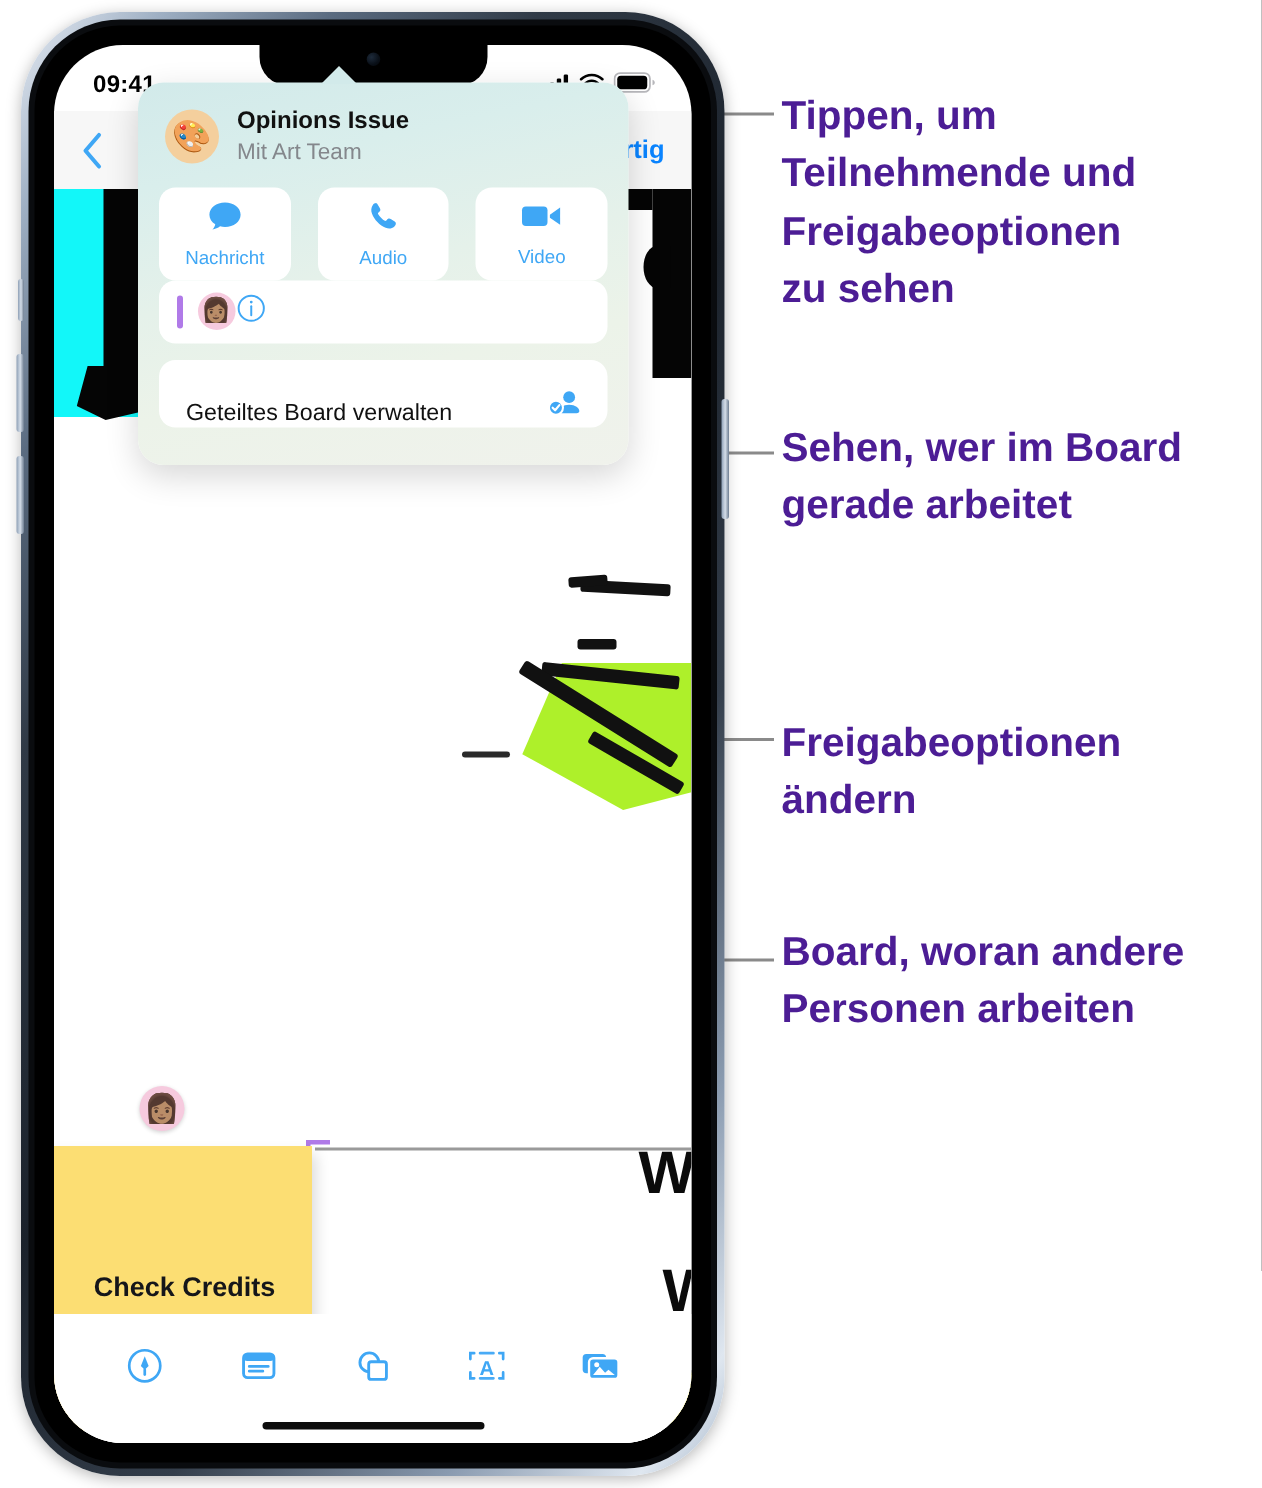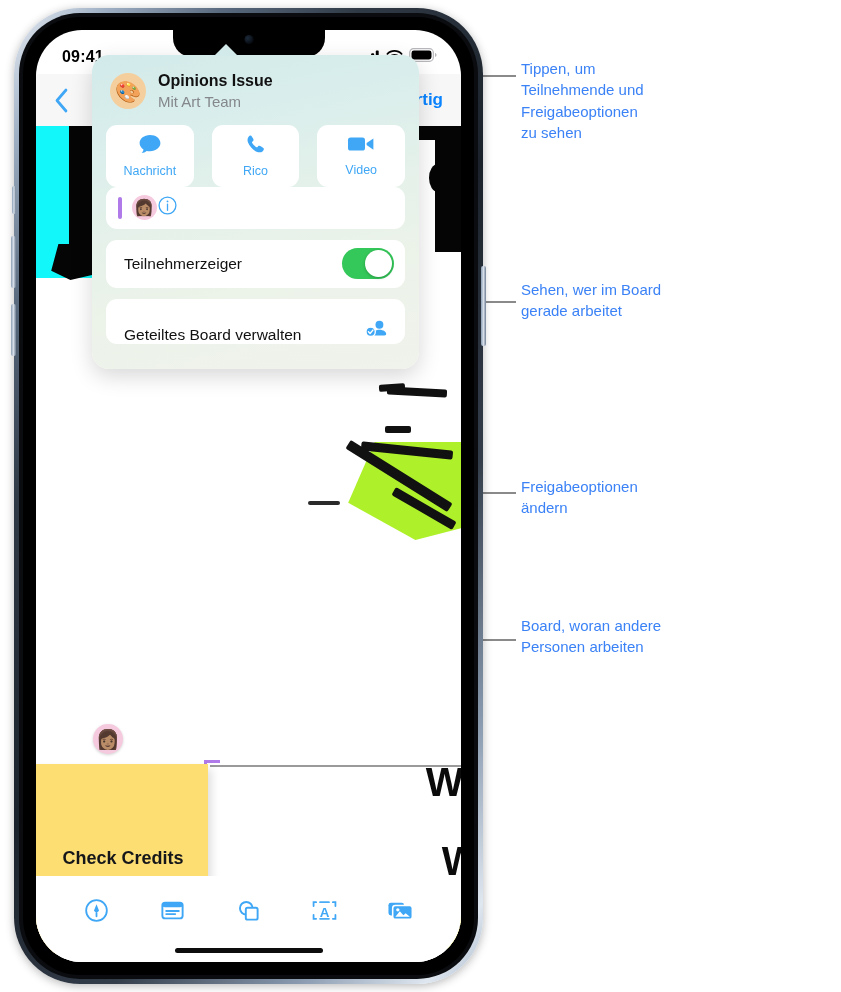--- a/index.html
+++ b/index.html
@@ -199,21 +199,21 @@
   #toggle{
     width:52px;height:31px;border-radius:16px;background:#34c759;position:relative;flex:0 0 auto;
   }
   #toggle-knob{position:absolute;right:2px;top:2px;width:27px;height:27px;border-radius:50%;
     background:#fff;box-shadow:0 1px 3px rgba(0,0,0,.25);}
 
   #row-manage{display:flex;align-items:flex-end;height:45px;padding:0 16px 0 18px;margin-bottom:4px;}
   #manage-label{font-size:15.5px;color:#111;flex:1;}
 
   
-  .calltext{position:absolute;font-size:15px;color:#3b82f6;line-height:1.42;white-space:pre-line;}
+  .calltext{position:absolute;font-size:27px;color:#4c1d95;line-height:1.42;white-space:pre-line;font-weight:bold;}
   #call1{left:521px;top:58px;}
   #call2{left:521px;top:279px;}
   #call3{left:521px;top:476px;}
   #call4{left:521px;top:615px;}
 
   .cline{position:absolute;background:#8a8a8a;}
   
   #l1h{left:248px;top:75px;width:268px;height:2px;}
   #l1v{left:248px;top:75px;width:2px;height:20px;}
   
@@ -351,21 +351,21 @@
             </svg>
           </span>
           <div class="act-label">Nachricht</div>
         </div>
         <div class="act">
           <span>
             <svg width="24" height="22" viewBox="0 0 24 24" fill="#3fa7f5">
               <path d="M6.2 2.6c-.9 0-1.7.5-2.3 1.4C2.6 5.9 2.4 8 3.3 10.4c1.5 4.2 5.7 8.6 9.9 10.2 2.4.9 4.6.6 6.2-.8.9-.8 1.3-1.7 1.2-2.5-.1-.6-.5-1-1.4-1.6l-2-1.3c-.9-.6-1.6-.7-2.2-.4-.4.2-.7.5-1.1 1-.5.6-.8.7-1.3.5-1.4-.6-4.2-3.4-4.9-4.9-.2-.5-.1-.8.5-1.3.5-.4.8-.7 1-1.1.3-.6.2-1.3-.4-2.2L7.6 4c-.6-.9-1-1.3-1.4-1.4z"></path>
             </svg>
           </span>
-          <div class="act-label">Rico</div>
+          <div class="act-label">Audio</div>
         </div>
         <div class="act">
           <span>
             <svg width="28" height="20" viewBox="0 0 28 20" fill="#3fa7f5">
               <rect x="1" y="3.6" width="17" height="13" rx="2.6"></rect>
               <path d="M19.6 9.1 L26.4 4.4 V15.8 L19.6 11.1 Z"></path>
             </svg>
           </span>
           <div class="act-label">Video</div>
         </div>
@@ -379,28 +379,20 @@
           <span>
             <svg width="21" height="21" viewBox="0 0 24 24" fill="none" stroke="#3fa7f5" stroke-width="1.5">
               <circle cx="12" cy="12" r="9.6"></circle>
               <circle cx="12" cy="7.3" r="1.05" fill="#3fa7f5" stroke="none"></circle>
               <path d="M12 10.4v7" stroke-linecap="round"></path>
             </svg>
           </span>
         </div>
       </div>
 
-      <div class="card">
-        <div id="row-toggle">
-          <div id="toggle-label">Teilnehmerzeiger</div>
-          <div id="toggle">
-            <div id="toggle-knob"></div>
-          </div>
-        </div>
-      </div>
 
       <div class="card">
         <div id="row-manage">
           <div id="manage-label">Geteiltes Board verwalten</div>
           <span>
             <svg width="25" height="22" viewBox="0 0 26 24" fill="#3fa7f5">
               <circle cx="16.2" cy="7.4" r="4.3"></circle>
               <path d="M16.2 12.9c-4.4 0-7.4 2.4-7.4 4.6 0 1 .7 1.5 2 1.5h10.8c1.3 0 2-.5 2-1.5 0-2.2-3-4.6-7.4-4.6z"></path>
               <circle cx="6.6" cy="15.1" r="5.1" fill="#3fa7f5" stroke="#fff" stroke-width="1.5"></circle>
               <path d="M4.2 15.1 L6 16.9 L9.1 13.2" stroke="#fff" stroke-width="1.6" fill="none" stroke-linecap="round" stroke-linejoin="round"></path>

